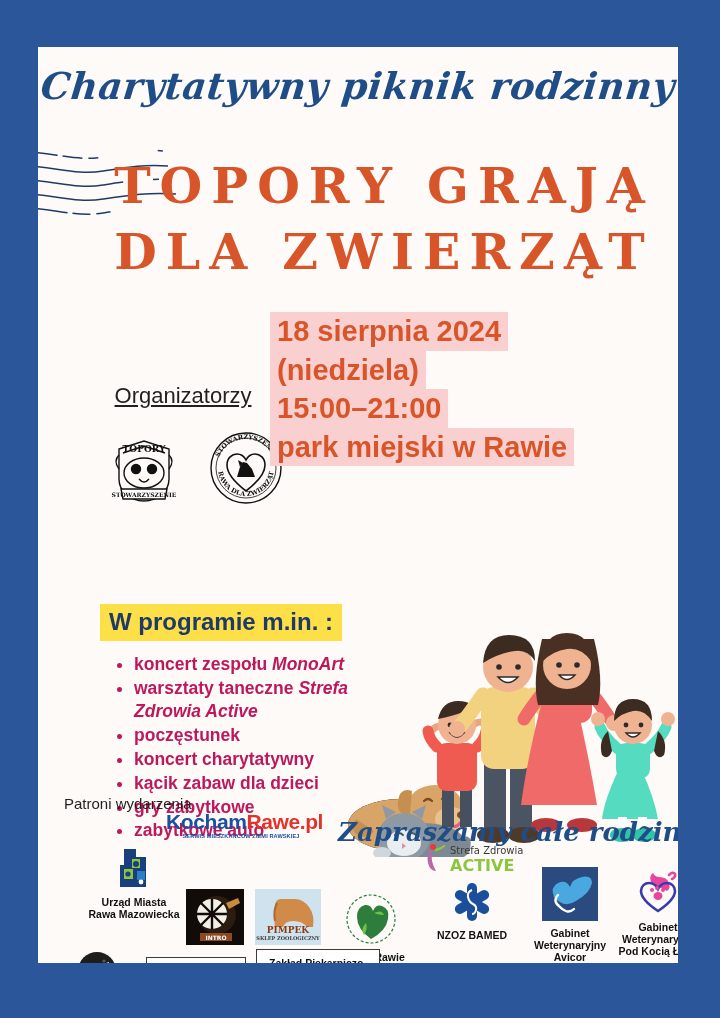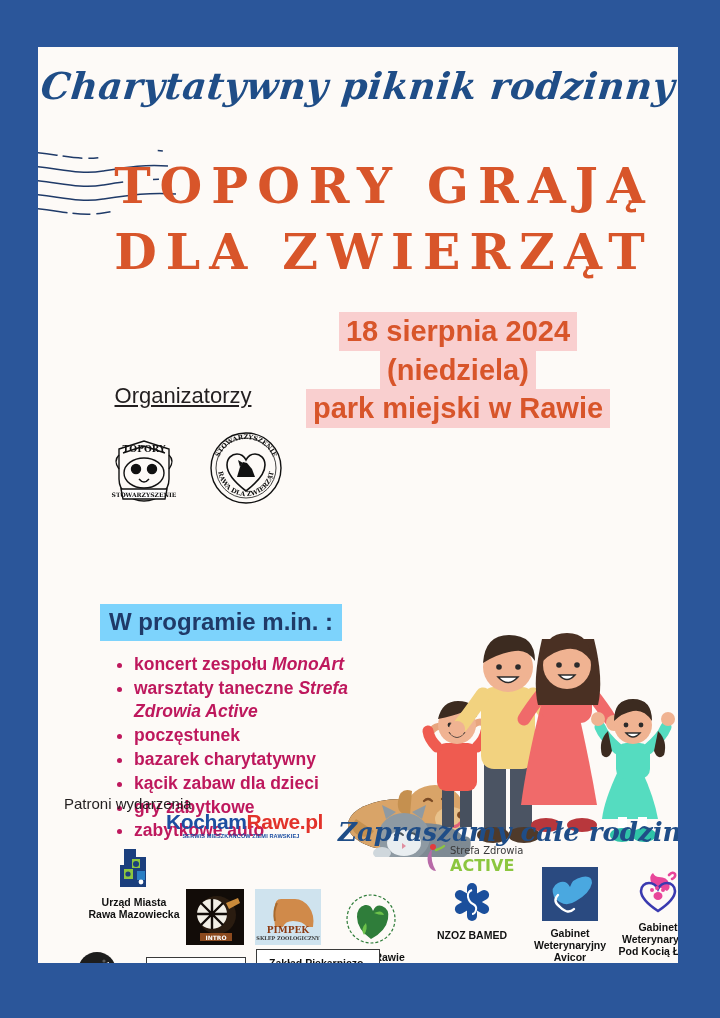--- a/index.html
+++ b/index.html
@@ -48,38 +48,38 @@
   .org-label{
     position:absolute;left:50px;top:336px;width:190px;text-align:center;
     font-size:22px;color:#231f20;text-decoration:underline;
   }
   .org-logos{position:absolute;left:62px;top:382px;width:190px;height:78px;
     display:flex;align-items:center;justify-content:center;gap:24px;}
   .org-logo{width:78px;height:78px;position:relative;}
 
   
   .datebox{
-    position:absolute;left:240px;top:265px;width:360px;
-    text-align:center;
+    position:absolute;left:232px;top:265px;width:360px;
+    text-align:left;
   }
   .datebox .ln{
     display:inline-block;
     background:#f9cfcf;
     color:#d8552a;
     font-size:29px;font-weight:700;
     line-height:1.26;
     padding:1px 7px;
     margin:0;
     white-space:nowrap;
   }
 
   
   .prog-head{
     position:absolute;left:62px;top:557px;
-    background:#7dd3fc;color:#1f3a68;
+    background:#fde047;color:#1f3a68;
     font-size:24px;font-weight:700;
     padding:4px 9px 5px 9px;
     white-space:nowrap;
   }
   .prog-list{
     position:absolute;left:70px;top:606px;width:280px;
     margin:0;padding:0 0 0 26px;
     color:#be185d;font-size:17.5px;font-weight:600;line-height:1.31;
   }
   .prog-list li{margin:0 0 1px 0;}
@@ -172,29 +172,30 @@
         <text font-size="6.4" font-weight="700" fill="#111" font-family="DejaVu Serif, serif">
           <textPath href="#arcBot" startOffset="50%" text-anchor="middle">RAWA DLA ZWIERZĄT</textPath>
         </text>
       </svg>
     </div>
   </div>
 
   <div class="datebox">
     <div><span class="ln">18 sierpnia 2024</span></div>
     <div><span class="ln">(niedziela)</span></div>
+    <div><span class="ln">15:00–21:00</span></div>
     <div><span class="ln">park miejski w Rawie</span></div>
   </div>
 
   <div class="prog-head">W programie m.in. :</div>
   <ul class="prog-list">
     <li><span>koncert zespołu </span><em>MonoArt</em></li>
     <li><span>warsztaty taneczne </span><em>Strefa Zdrowia Active</em></li>
     <li><span>poczęstunek</span></li>
-    <li><span>bazarek charytatywny</span></li>
+    <li><span>koncert charytatywny</span></li>
     <li><span>kącik zabaw dla dzieci</span></li>
     <li><span>gry zabytkowe</span></li>
     <li><span>zabytkowe auto</span></li>
   </ul>
 
   <svg style="position:absolute;left:300px;top:520px;" width="340" height="290" viewBox="0 0 340 290">
 
     <g>
       <ellipse cx="62" cy="258" rx="52" ry="26" fill="#d8a濁"></ellipse>
       <ellipse cx="62" cy="258" rx="52" ry="26" fill="#d9a468"></ellipse>

